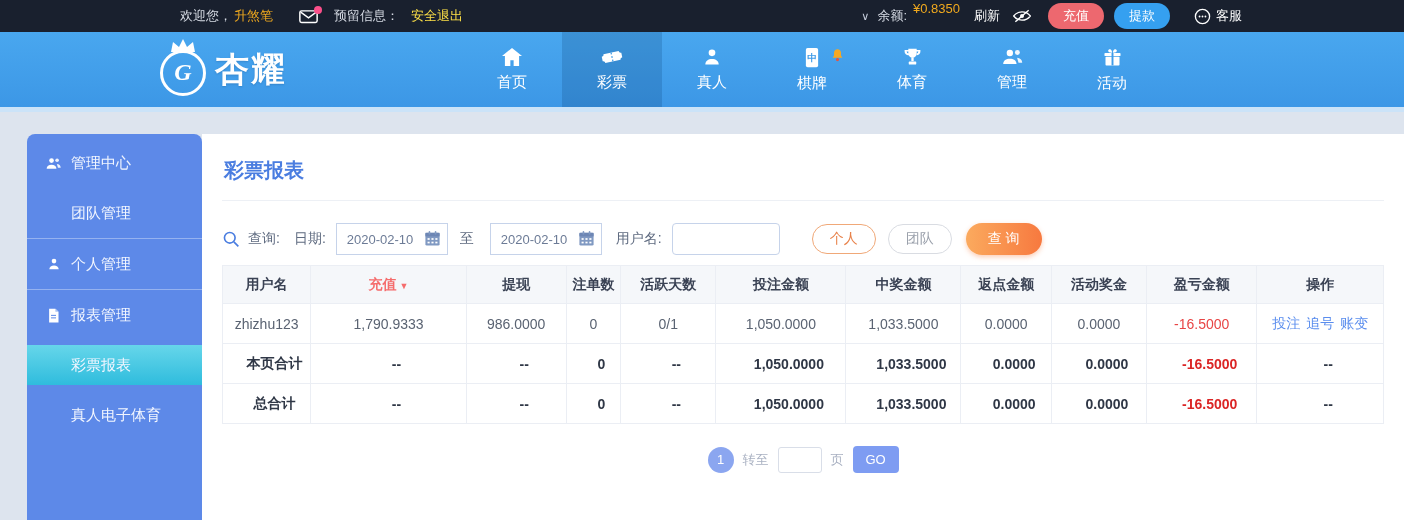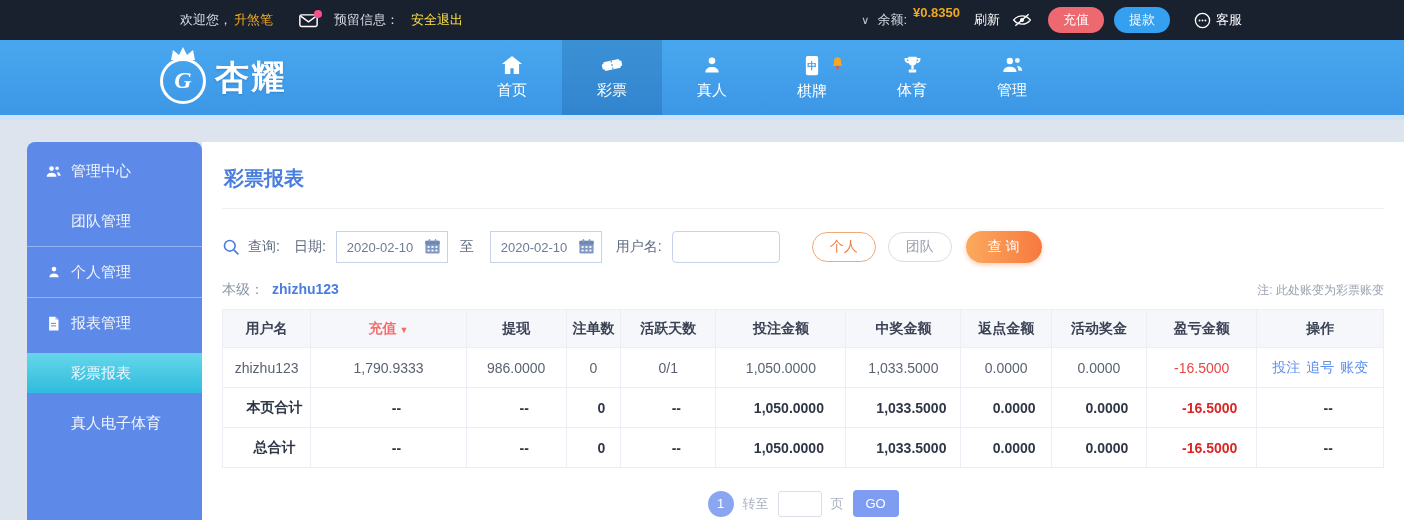--- a/index.html
+++ b/index.html
@@ -1,29 +1,29 @@
 <!DOCTYPE html>
 <html><head>
 <meta charset="utf-8">
 <style>
   * { margin:0; padding:0; box-sizing:border-box; }
   html,body { width:1404px; height:520px; overflow:hidden; }
   body { font-family:"Liberation Sans","DejaVu Sans",sans-serif; background:#dde4ee; position:relative; }
 
   
-  .topbar { height:40px; background:#19202e; display:flex; align-items:center; font-size:13px; color:#d6dbe4; }
+  .topbar { height:32px; background:#19202e; display:flex; align-items:center; font-size:13px; color:#d6dbe4; }
   .topbar-inner { width:1084px; margin:0 auto; display:flex; align-items:center; padding:0 2px 0 20px; }
   .tb-left, .tb-right { display:flex; align-items:center; }
   .tb-right { margin-left:auto; }
   .tb-username { color:#f0a91e; margin:0 10px 0 2px; }
   .tb-mail { position:relative; margin:0 16px; display:inline-flex; cursor:pointer; }
   .tb-dot { position:absolute; top:-3px; right:-4px; width:8px; height:8px; border-radius:50%; background:#fb4f8a; }
   .tb-logout { color:#fde047; margin-left:12px; cursor:pointer; }
   .tb-chev { color:#c7cedd; margin-right:8px; font-size:11px; }
-  .tb-balval { color:#f0a91e; font-weight:bold; margin:0 14px 16px 6px; }
+  .tb-balval { color:#f0a91e; font-weight:normal; margin:0 14px 16px 6px; }
   .tb-refresh { color:#fff; margin-right:12px; cursor:pointer; }
   .tb-eye { display:inline-flex; margin-right:16px; cursor:pointer; }
   .tb-btn { border:none; color:#fff; font-size:13px; padding:4px 15px; border-radius:13px; margin-right:10px; cursor:pointer; font-family:inherit; }
   .tb-btn.recharge { background:#ed686f; }
   .tb-btn.withdraw { background:#35a0f0; margin-right:24px; }
   .tb-service { display:flex; align-items:center; gap:5px; color:#fff; cursor:pointer; }
 
   
   .navbar { height:75px; background:linear-gradient(180deg,#49a7ef,#3c97e6); }
   .navbar-inner { width:1084px; margin:0 auto; height:100%; display:flex; align-items:center; }
@@ -181,20 +181,29 @@
         <span>体育</span>
       </div>
       <div class="nav-item">
         <svg width="23" height="20" viewBox="0 0 26 22">
             <circle cx="10" cy="6.5" r="3.6" fill="#fff"></circle>
             <path d="M2.5 19c0-4 3.3-6 7.5-6s7.5 2 7.5 6z" fill="#fff"></path>
             <circle cx="18.5" cy="6" r="2.8" fill="#fff" opacity=".9"></circle>
             <path d="M18.2 11.8c3.3.3 5.8 2.3 5.8 5.7h-4.2" fill="#fff" opacity=".9"></path>
           </svg>
         <span>管理</span>
+      </div>
+      <div class="nav-item">
+        <svg width="21" height="21" viewBox="0 0 24 24">
+            <rect x="4" y="11" width="16" height="10" rx="1" fill="#fff"></rect>
+            <rect x="2.8" y="6.8" width="18.4" height="3.6" rx="1" fill="#fff"></rect>
+            <rect x="10.9" y="6.8" width="2.2" height="14.2" fill="#3f9ce9"></rect>
+            <path d="M11.5 6.5C8.6 6.5 7 5.4 7 4.2 7 3.2 7.9 2.5 9 2.5c1.8 0 2.5 2.2 2.5 4zm1 0c2.9 0 4.5-1.1 4.5-2.3 0-1-.9-1.7-2-1.7-1.8 0-2.5 2.2-2.5 4z" fill="#fff"></path>
+          </svg>
+        <span>活动</span>
       </div>
     </div>
   </div>
 </div>
 <div class="substrip"></div>
 
 <div class="layout">
 
   <div class="sidebar">
     <div class="side-item" style="margin-top:4px">
@@ -292,25 +301,20 @@
             </svg>
         </span>
       </span>
       <span class="lbl" style="margin-left:14px">用户名:</span>
       <input class="user-input" value="" style="">
       <button class="pill personal">个人</button>
       <button class="pill team">团队</button>
       <button class="query-btn">查 询</button>
     </div>
 
-    <div class="level-row">
-      <span class="level-label">本级：</span>
-      <span class="level-value">zhizhu123</span>
-      <span class="note">注: 此处账变为彩票账变</span>
-    </div>
 
     <table>
       <colgroup>
         <col style="width:7.6%">
           <col style="width:13.4%">
           <col style="width:8.6%">
           <col style="width:4.7%">
           <col style="width:8.2%">
           <col style="width:11.2%">
           <col style="width:9.9%">

